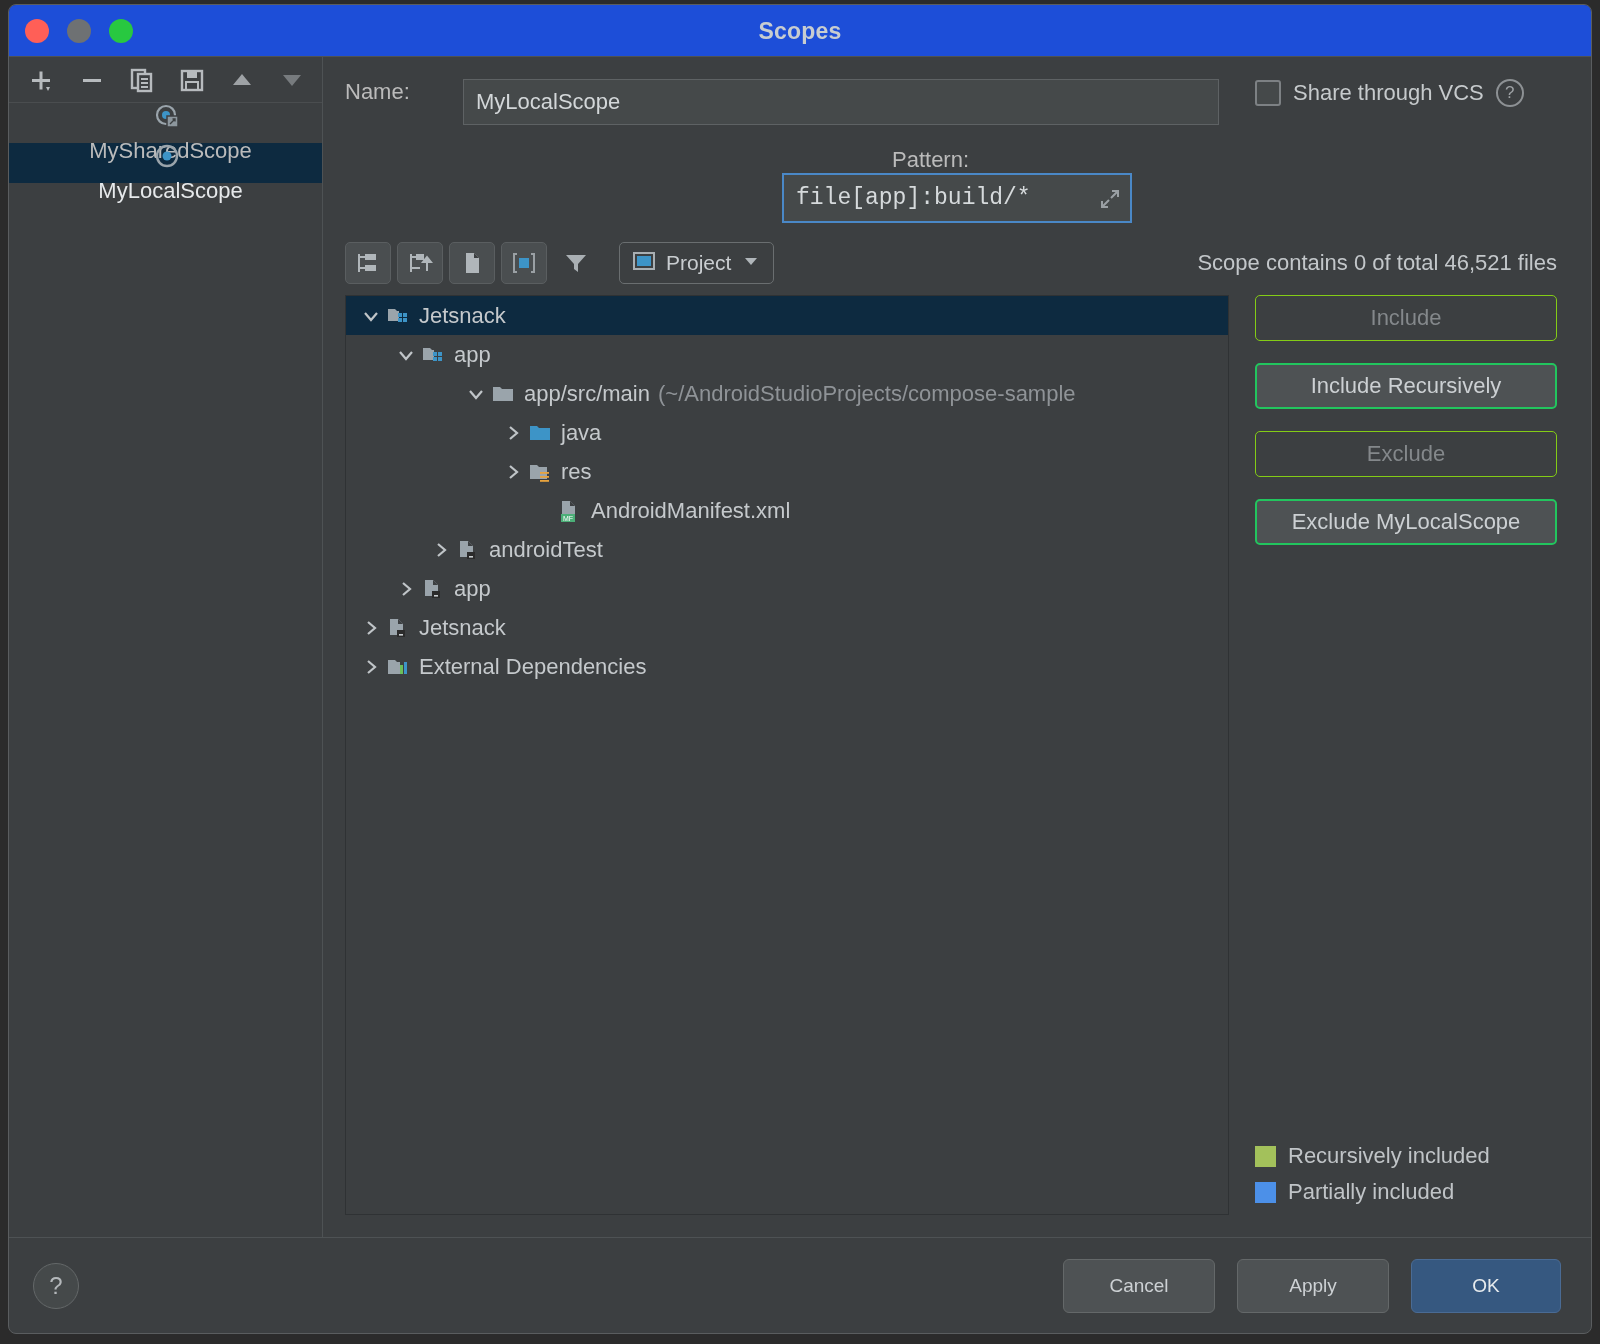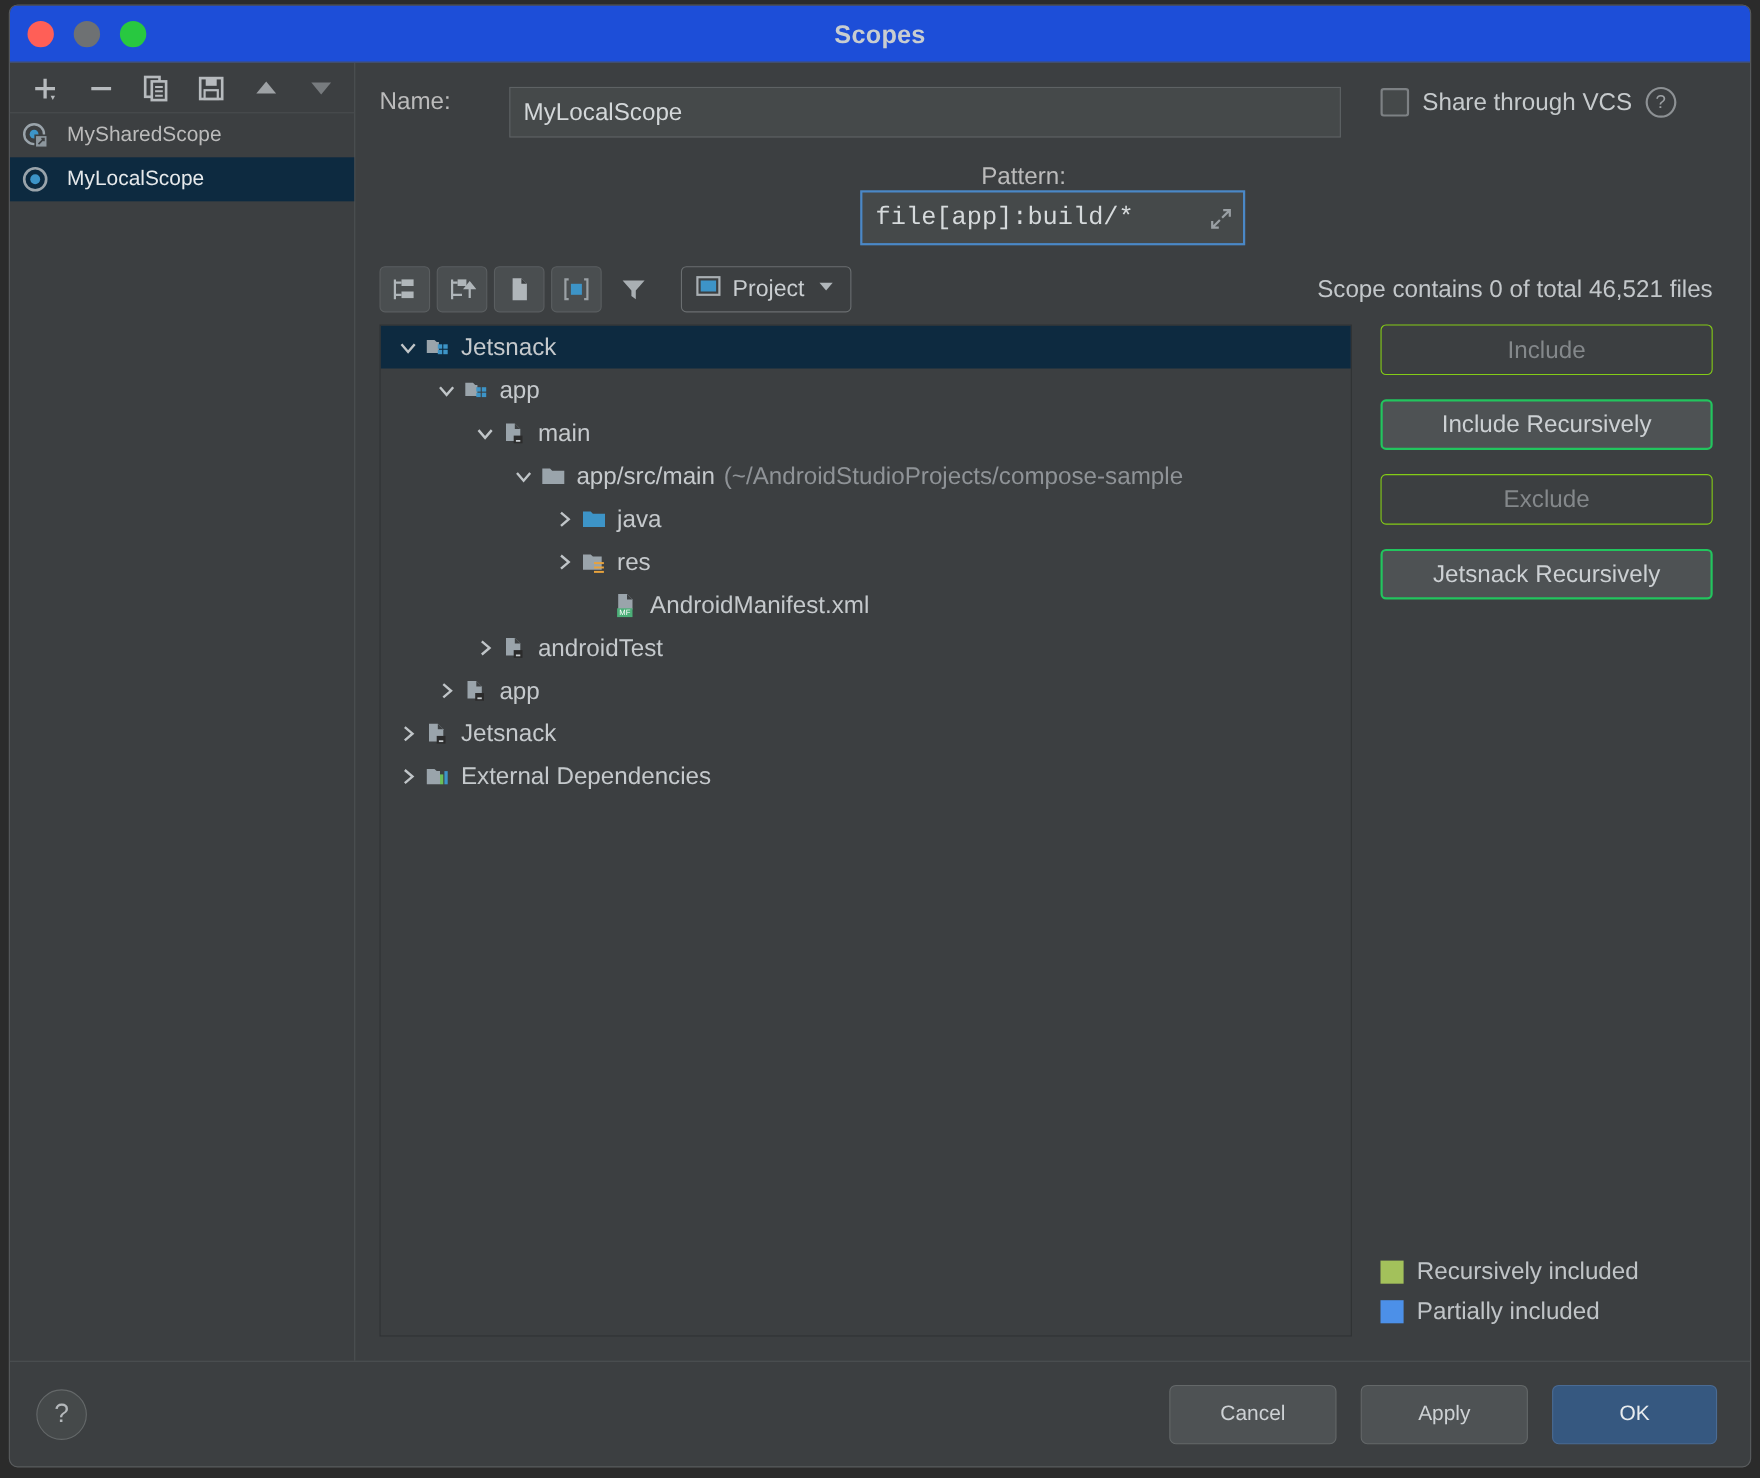--- a/index.html
+++ b/index.html
@@ -65,21 +65,21 @@
   .tb-btn {
     width: 46px; height: 40px;
     display: flex; align-items: center; justify-content: center;
     border-radius: 4px;
   }
   .scope-list { flex: 1 1 auto; padding-top: 0; }
   .scope-item {
     height: 40px;
     display: flex; align-items: center;
     gap: 9px; padding-left: 10px;
-    font-size: 19px; color: #bbbbbb;
+    font-size: 22px; color: #bbbbbb; flex-direction: column;
   }
   .scope-item.selected { background: #0d2a40; color: #e6e9eb; }
   .scope-item .sname { white-space: nowrap; }
 
   
   .content {
     flex: 1 1 auto;
     display: flex; flex-direction: column;
     padding: 0 34px 0 22px;
     min-width: 0;
@@ -458,144 +458,128 @@
                 <path d="M2 5h7l2 2h2v10H2z" fill="#9aa4ab"></path>
                 <rect x="12" y="9" width="4" height="4" fill="#3d94c7"></rect>
                   <rect x="17" y="9" width="4" height="4" fill="#3d94c7"></rect>
                 <rect x="12" y="14" width="4" height="4" fill="#3d94c7"></rect>
                   <rect x="17" y="14" width="4" height="4" fill="#3d94c7"></rect>
               </svg>
             </span>
             <span class="tlabel">app</span>
           </div>
 
+
+          <div class="trow" style="padding-left:115px">
+            <span class="arrow">
+              <svg width="20" height="20" viewBox="0 0 20 20">
+                  <path d="M4 7l6 7 6-7" stroke="#c0c5c8" stroke-width="2.2" fill="none"></path>
+                </svg>
+            </span>
+            <span class="ticon">
+              <svg width="24" height="24" viewBox="0 0 24 24">
+                  <path d="M2 5h7l2 2h11v12H2z" fill="#9aa4ab"></path>
+                </svg>
+            </span>
+            <span class="tlabel">app/src/main</span>
+            <span class="tpath">(~/AndroidStudioProjects/compose-sample</span>
+          </div>
+
+          <div class="trow" style="padding-left:152px">
+            <span class="arrow">
+              <svg width="20" height="20" viewBox="0 0 20 20">
+                  <path d="M7 4l7 6-7 6" stroke="#c0c5c8" stroke-width="2.2" fill="none"></path>
+                </svg>
+            </span>
+            <span class="ticon">
+              <svg width="24" height="24" viewBox="0 0 24 24">
+                  <path d="M2 5h7l2 2h11v12H2z" fill="#3d94c7"></path>
+                </svg>
+            </span>
+            <span class="tlabel">java</span>
+          </div>
+
+          <div class="trow" style="padding-left:152px">
+            <span class="arrow">
+              <svg width="20" height="20" viewBox="0 0 20 20">
+                  <path d="M7 4l7 6-7 6" stroke="#c0c5c8" stroke-width="2.2" fill="none"></path>
+                </svg>
+            </span>
+            <span class="ticon">
+              <svg width="24" height="24" viewBox="0 0 24 24">
+                <path d="M2 5h7l2 2h8v12H2z" fill="#9aa4ab"></path>
+                <rect x="12" y="12" width="9" height="1.8" fill="#e8a33d"></rect>
+                <rect x="12" y="16" width="9" height="1.8" fill="#e8a33d"></rect>
+                <rect x="12" y="20" width="9" height="1.8" fill="#e8a33d"></rect>
+              </svg>
+            </span>
+            <span class="tlabel">res</span>
+          </div>
+
+          <div class="trow" style="padding-left:182px">
+            <span class="arrow"></span>
+            <span class="ticon">
+              <svg width="24" height="24" viewBox="0 0 24 24">
+                <path d="M4 2h8l5 5v9H4z" fill="#9aa4ab"></path>
+                  <path d="M12 2v5h5" fill="#3c3f41"></path>
+                <rect x="3" y="15" width="14" height="8" fill="#4caf78"></rect>
+                <text x="10" y="21.5" font-size="7" fill="#ffffff" text-anchor="middle" font-family="Liberation Sans, sans-serif">MF</text>
+              </svg>
+            </span>
+            <span class="tlabel">AndroidManifest.xml</span>
+          </div>
+
           <div class="trow" style="padding-left:80px">
             <span class="arrow">
               <svg width="20" height="20" viewBox="0 0 20 20">
-                  <path d="M4 7l6 7 6-7" stroke="#c0c5c8" stroke-width="2.2" fill="none"></path>
+                  <path d="M7 4l7 6-7 6" stroke="#c0c5c8" stroke-width="2.2" fill="none"></path>
                 </svg>
             </span>
             <span class="ticon">
               <svg width="24" height="24" viewBox="0 0 24 24">
                 <path d="M4 3h8l5 5v11H4z" fill="#9aa4ab"></path>
                   <path d="M12 3v5h5" fill="#3c3f41"></path>
                 <rect x="11" y="14" width="8" height="7" fill="#2b2b2b"></rect>
                   <rect x="13" y="18" width="4" height="1.6" fill="#c8cdd0"></rect>
               </svg>
             </span>
-            <span class="tlabel">main</span>
-          </div>
-
-          <div class="trow" style="padding-left:115px">
-            <span class="arrow">
-              <svg width="20" height="20" viewBox="0 0 20 20">
-                  <path d="M4 7l6 7 6-7" stroke="#c0c5c8" stroke-width="2.2" fill="none"></path>
-                </svg>
-            </span>
-            <span class="ticon">
-              <svg width="24" height="24" viewBox="0 0 24 24">
-                  <path d="M2 5h7l2 2h11v12H2z" fill="#9aa4ab"></path>
-                </svg>
-            </span>
-            <span class="tlabel">app/src/main</span>
-            <span class="tpath">(~/AndroidStudioProjects/compose-sample</span>
-          </div>
-
-          <div class="trow" style="padding-left:152px">
-            <span class="arrow">
-              <svg width="20" height="20" viewBox="0 0 20 20">
-                  <path d="M7 4l7 6-7 6" stroke="#c0c5c8" stroke-width="2.2" fill="none"></path>
-                </svg>
-            </span>
-            <span class="ticon">
-              <svg width="24" height="24" viewBox="0 0 24 24">
-                  <path d="M2 5h7l2 2h11v12H2z" fill="#3d94c7"></path>
-                </svg>
-            </span>
-            <span class="tlabel">java</span>
-          </div>
-
-          <div class="trow" style="padding-left:152px">
-            <span class="arrow">
-              <svg width="20" height="20" viewBox="0 0 20 20">
-                  <path d="M7 4l7 6-7 6" stroke="#c0c5c8" stroke-width="2.2" fill="none"></path>
-                </svg>
-            </span>
-            <span class="ticon">
-              <svg width="24" height="24" viewBox="0 0 24 24">
-                <path d="M2 5h7l2 2h8v12H2z" fill="#9aa4ab"></path>
-                <rect x="12" y="12" width="9" height="1.8" fill="#e8a33d"></rect>
-                <rect x="12" y="16" width="9" height="1.8" fill="#e8a33d"></rect>
-                <rect x="12" y="20" width="9" height="1.8" fill="#e8a33d"></rect>
-              </svg>
-            </span>
-            <span class="tlabel">res</span>
-          </div>
-
-          <div class="trow" style="padding-left:182px">
-            <span class="arrow"></span>
-            <span class="ticon">
-              <svg width="24" height="24" viewBox="0 0 24 24">
-                <path d="M4 2h8l5 5v9H4z" fill="#9aa4ab"></path>
-                  <path d="M12 2v5h5" fill="#3c3f41"></path>
-                <rect x="3" y="15" width="14" height="8" fill="#4caf78"></rect>
-                <text x="10" y="21.5" font-size="7" fill="#ffffff" text-anchor="middle" font-family="Liberation Sans, sans-serif">MF</text>
-              </svg>
-            </span>
-            <span class="tlabel">AndroidManifest.xml</span>
-          </div>
-
-          <div class="trow" style="padding-left:80px">
+            <span class="tlabel">androidTest</span>
+          </div>
+
+          <div class="trow" style="padding-left:45px">
             <span class="arrow">
               <svg width="20" height="20" viewBox="0 0 20 20">
                   <path d="M7 4l7 6-7 6" stroke="#c0c5c8" stroke-width="2.2" fill="none"></path>
                 </svg>
             </span>
             <span class="ticon">
               <svg width="24" height="24" viewBox="0 0 24 24">
                 <path d="M4 3h8l5 5v11H4z" fill="#9aa4ab"></path>
                   <path d="M12 3v5h5" fill="#3c3f41"></path>
                 <rect x="11" y="14" width="8" height="7" fill="#2b2b2b"></rect>
                   <rect x="13" y="18" width="4" height="1.6" fill="#c8cdd0"></rect>
               </svg>
             </span>
-            <span class="tlabel">androidTest</span>
-          </div>
-
-          <div class="trow" style="padding-left:45px">
+            <span class="tlabel">app</span>
+          </div>
+
+          <div class="trow" style="padding-left:10px">
             <span class="arrow">
               <svg width="20" height="20" viewBox="0 0 20 20">
                   <path d="M7 4l7 6-7 6" stroke="#c0c5c8" stroke-width="2.2" fill="none"></path>
                 </svg>
             </span>
             <span class="ticon">
               <svg width="24" height="24" viewBox="0 0 24 24">
                 <path d="M4 3h8l5 5v11H4z" fill="#9aa4ab"></path>
                   <path d="M12 3v5h5" fill="#3c3f41"></path>
                 <rect x="11" y="14" width="8" height="7" fill="#2b2b2b"></rect>
                   <rect x="13" y="18" width="4" height="1.6" fill="#c8cdd0"></rect>
               </svg>
             </span>
-            <span class="tlabel">app</span>
-          </div>
-
-          <div class="trow" style="padding-left:10px">
-            <span class="arrow">
-              <svg width="20" height="20" viewBox="0 0 20 20">
-                  <path d="M7 4l7 6-7 6" stroke="#c0c5c8" stroke-width="2.2" fill="none"></path>
-                </svg>
-            </span>
-            <span class="ticon">
-              <svg width="24" height="24" viewBox="0 0 24 24">
-                <path d="M4 3h8l5 5v11H4z" fill="#9aa4ab"></path>
-                  <path d="M12 3v5h5" fill="#3c3f41"></path>
-                <rect x="11" y="14" width="8" height="7" fill="#2b2b2b"></rect>
-                  <rect x="13" y="18" width="4" height="1.6" fill="#c8cdd0"></rect>
-              </svg>
-            </span>
             <span class="tlabel">Jetsnack</span>
           </div>
 
           <div class="trow" style="padding-left:10px">
             <span class="arrow">
               <svg width="20" height="20" viewBox="0 0 20 20">
                   <path d="M7 4l7 6-7 6" stroke="#c0c5c8" stroke-width="2.2" fill="none"></path>
                 </svg>
             </span>
             <span class="ticon">
@@ -607,21 +591,21 @@
             </span>
             <span class="tlabel">External Dependencies</span>
           </div>
 
         </div>
 
         <div class="side-buttons">
           <div class="act-btn disabled">Include</div>
           <div class="act-btn enabled">Include Recursively</div>
           <div class="act-btn disabled">Exclude</div>
-          <div class="act-btn enabled">Jetsnack Recursively</div>
+          <div class="act-btn enabled">Exclude MyLocalScope</div>
 
           <div class="legend">
             <div class="legend-row">
               <span class="sw" style="background:#A3C15B"></span>
               <span>Recursively included</span>
             </div>
             <div class="legend-row">
               <span class="sw" style="background:#4C90E8"></span>
               <span>Partially included</span>
             </div>

